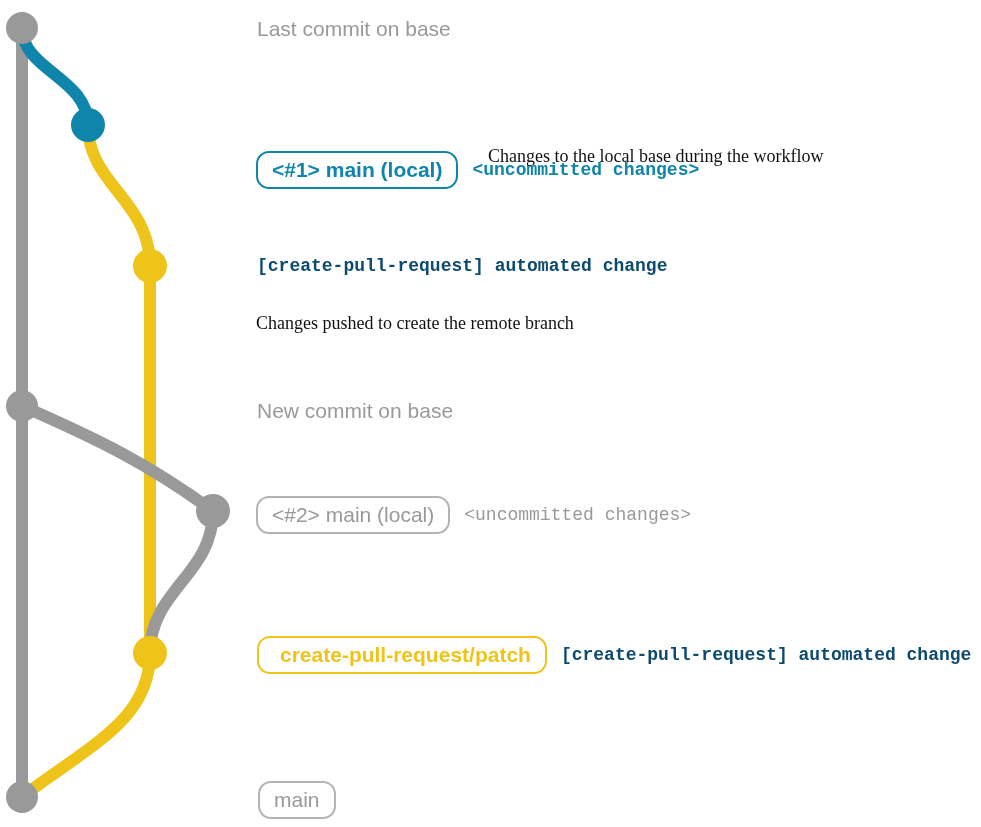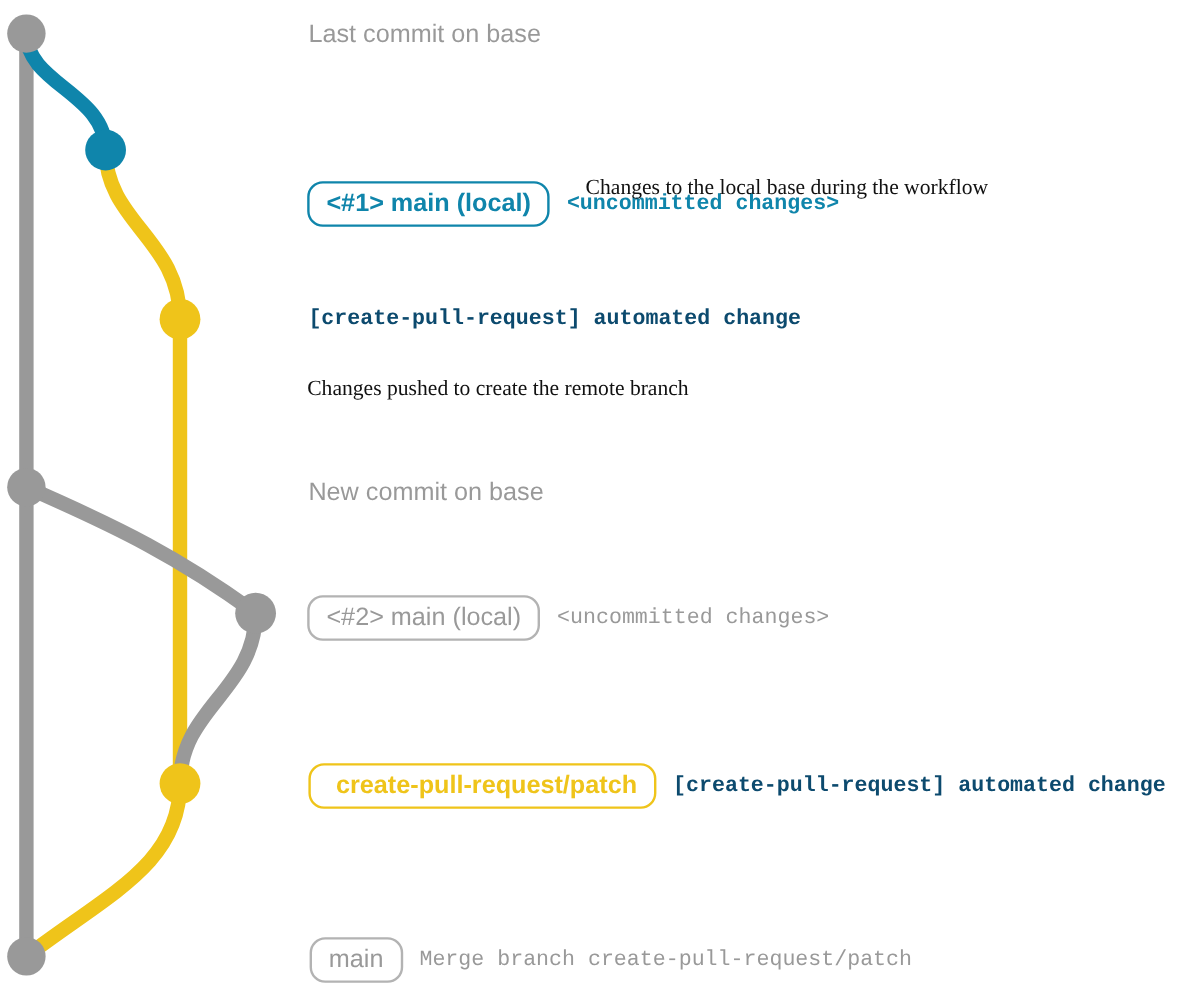--- a/index.html
+++ b/index.html
@@ -136,16 +136,15 @@
     <span class="subject gray">&lt;uncommitted changes&gt;</span>
   </div>
 
   <div class="row" style="left:257px; top:636px;">
     <span class="badge yellow">create-pull-request/patch</span>
     <span class="subject yellow">[create-pull-request] automated change</span>
   </div>
 
   <div class="row" style="left:258px; top:781px;text-align:right;">
     <span class="badge gray">main</span>
-    <span class="subject gray">Merge branch create-pull-request/patch</span>
   </div>
 
 </div>
 
 </body></html>

